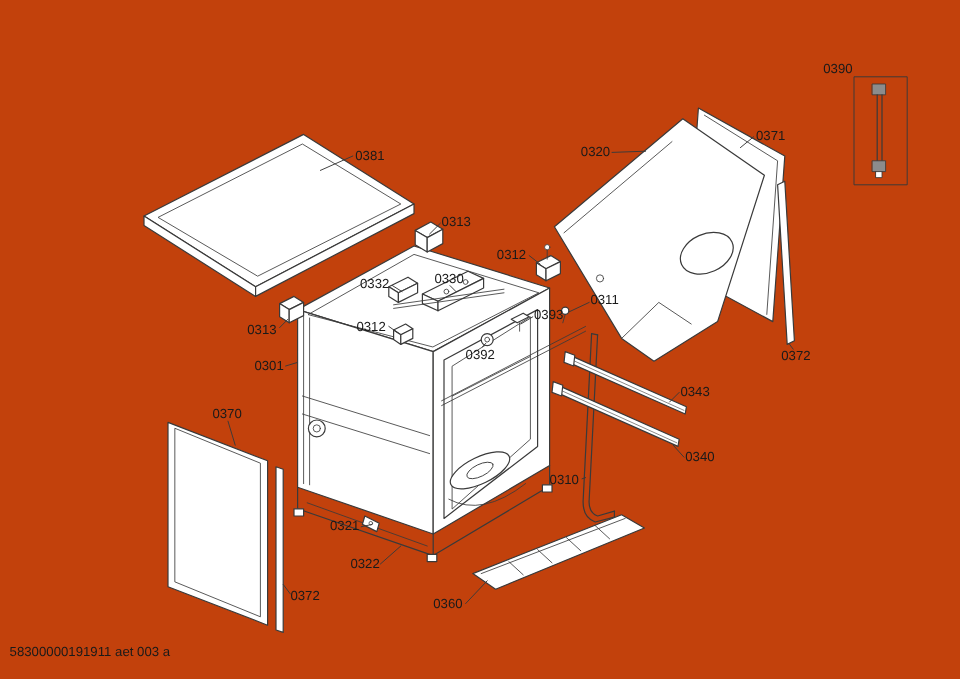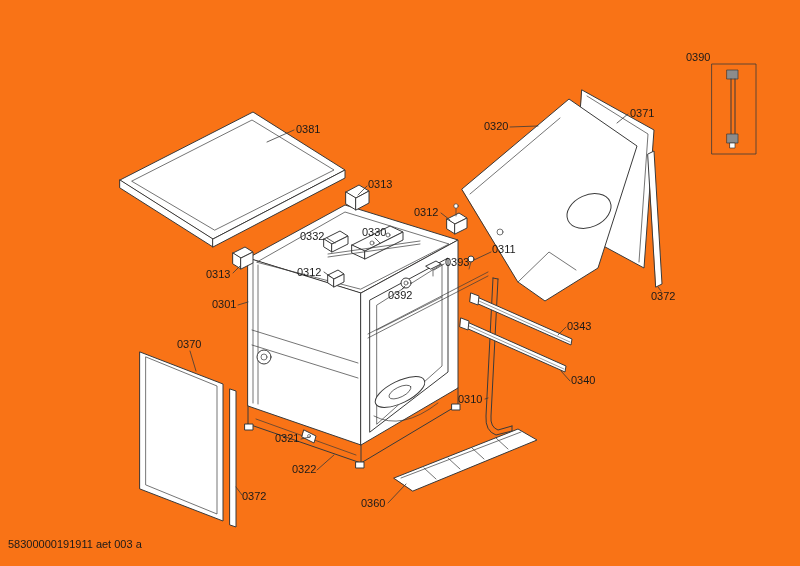--- a/index.html
+++ b/index.html
@@ -1,17 +1,17 @@
 <!DOCTYPE html>
 <html><head>
 <meta charset="utf-8">
 <style>
   html,body{margin:0;padding:0;background:#ffffff;}
   .canvas{
-    position:relative;width:800px;height:566px;background:#f97316;overflow:hidden;
+    position:relative;width:800px;height:566px;background:#c2410c;overflow:hidden;
     font-family:"Liberation Sans","DejaVu Sans",sans-serif;
   }
   svg{position:absolute;left:0;top:0;}
   svg text{font-family:"Liberation Sans","DejaVu Sans",sans-serif;font-size:11px;fill:#1a1a1a;}
   .footer{
     position:absolute;left:8px;top:538px;font-size:11px;color:#1a1a1a;white-space:nowrap;
   }
 </style>
 </head>
 <body>

